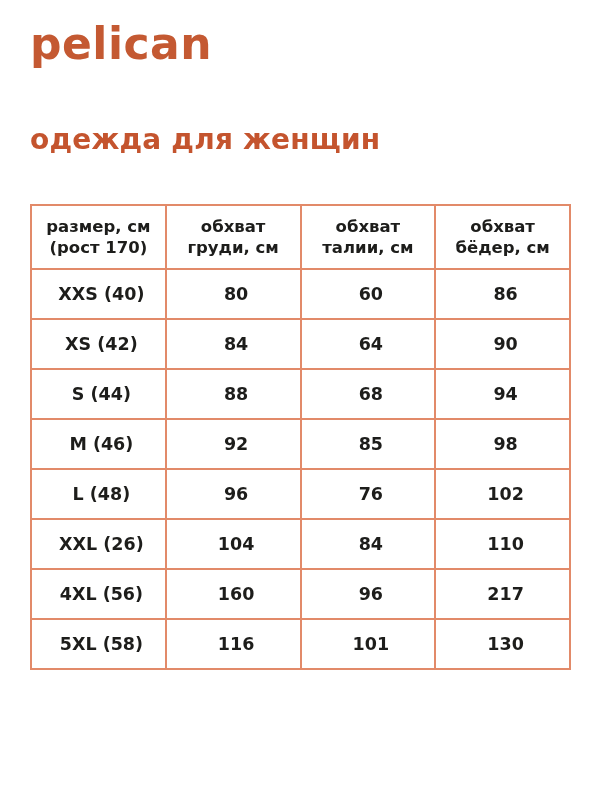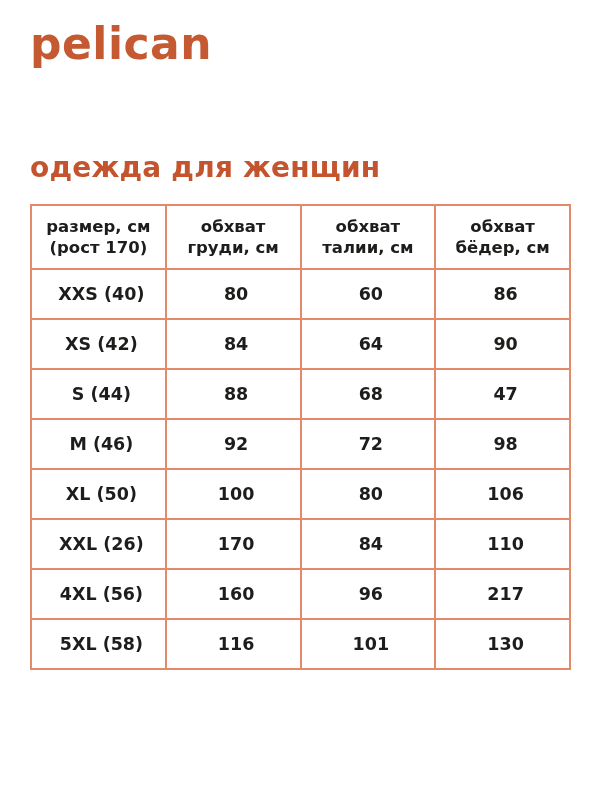--- a/index.html
+++ b/index.html
@@ -26,21 +26,21 @@
     top: 20px;
     font-size: 44px;
     font-weight: bold;
     color: #C45932;
     letter-spacing: 0.5px;
     line-height: 1.1;
   }
   .page-title {
     position: absolute;
     left: 30px;
-    top: 151px;
+    top: 123px;
     margin: 0;
     font-size: 28px;
     font-weight: bold;
     color: #C4542E;
     letter-spacing: 0.2px;
   }
   table.size-table {
     position: absolute;
     left: 30px;
     top: 204px;
@@ -109,37 +109,37 @@
       <tr>
         <td>XS (42)</td>
         <td>84</td>
         <td>64</td>
         <td>90</td>
       </tr>
       <tr>
         <td>S (44)</td>
         <td>88</td>
         <td>68</td>
-        <td>47</td>
+        <td>94</td>
       </tr>
       <tr>
         <td>M (46)</td>
         <td>92</td>
-        <td>72</td>
+        <td>85</td>
         <td>98</td>
       </tr>
       <tr>
-        <td>XL (50)</td>
-        <td>100</td>
-        <td>80</td>
-        <td>106</td>
+        <td>L (48)</td>
+        <td>96</td>
+        <td>76</td>
+        <td>102</td>
       </tr>
       <tr>
         <td>XXL (26)</td>
-        <td>170</td>
+        <td>104</td>
         <td>84</td>
         <td>110</td>
       </tr>
       <tr>
         <td>4XL (56)</td>
         <td>160</td>
         <td>96</td>
         <td>217</td>
       </tr>
       <tr>

